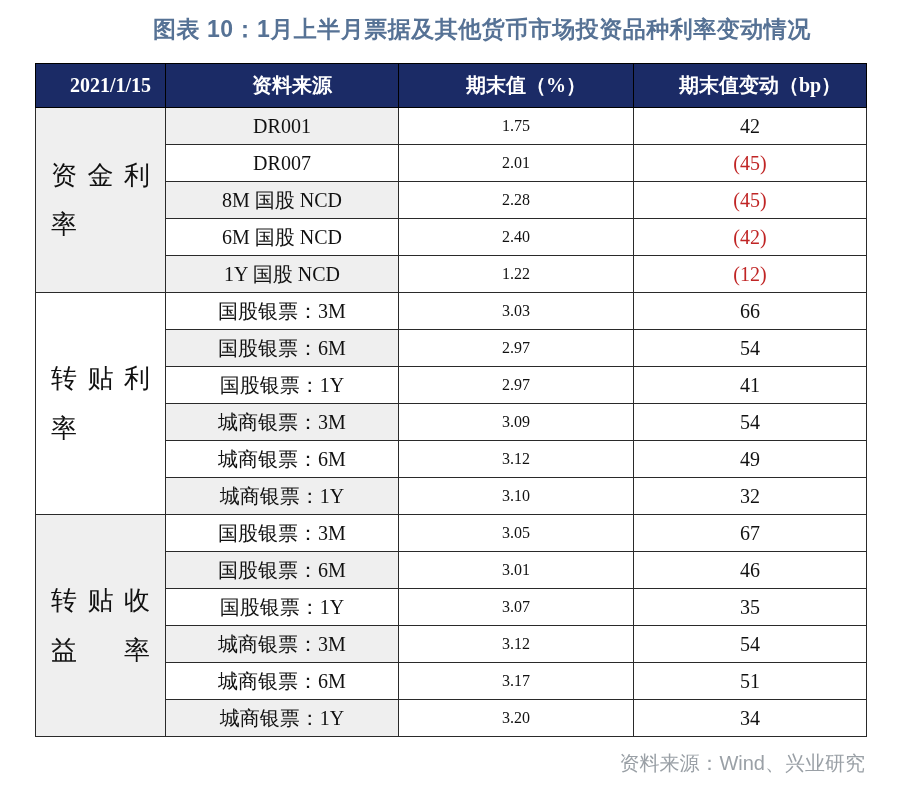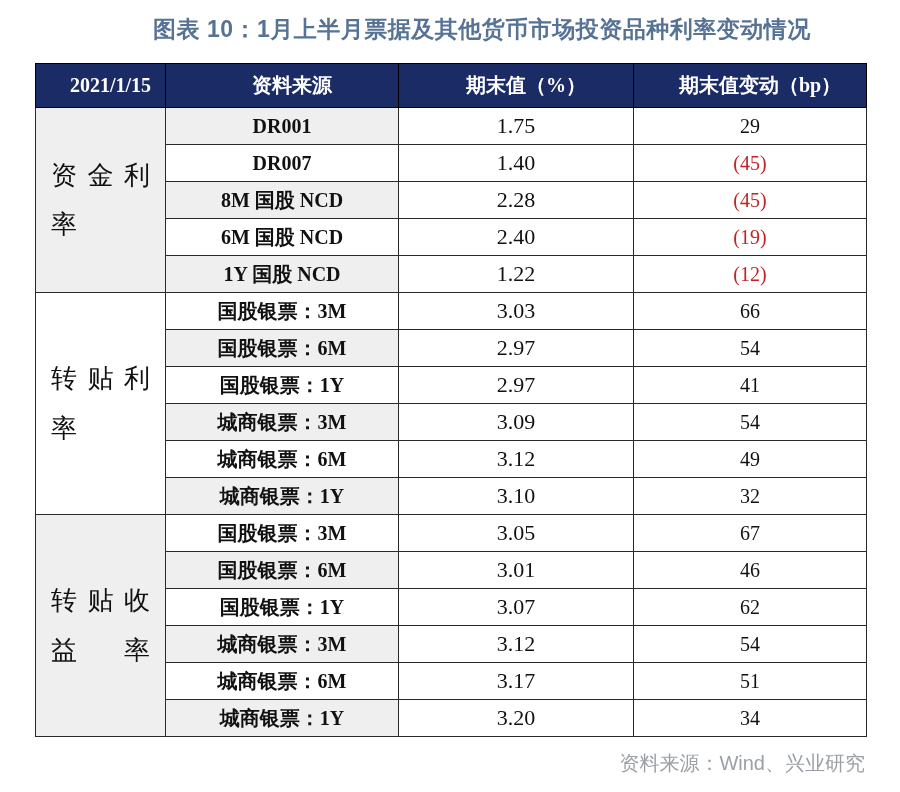--- a/index.html
+++ b/index.html
@@ -48,31 +48,31 @@
     background: var(--header-bg, #1b2b66);
     color: #ffffff;
     font-weight: bold;
     height: 43px;
     font-size: 20px;
     border-color: #000000;
     padding-left: 20px;
   }
   .rate-table tbody td { height: 36px; background: #ffffff; }
   .rate-table tbody td.shaded { background: var(--shade, #efefef); }
-  .instrument { font-weight: bold; }
+  .instrument { font-weight: normal; }
   .group-cell { background: #ffffff; }
   .group-label {
     display: block;
     margin: 0 15px;
     text-align: justify;
     text-align-last: justify;
     line-height: 1.9;
     font-size: 26px;
   }
-  .val { font-size: 22px; }
+  .val { font-size: 16px; }
   .chg { font-size: 20px; }
   .chg.neg { color: var(--negative, #c02525); }
   .source {
     position: absolute;
     top: 750px;
     right: 35px;
     font-family: "Liberation Sans", "DejaVu Sans", sans-serif;
     font-size: 20px;
     color: var(--source-color, #9aa0a6);
   }
@@ -98,36 +98,36 @@
         <th>期末值变动（bp）</th>
       </tr>
     </thead>
     <tbody id="table-body">
         <tr>
           <td rowspan="5" class="group-cell shaded">
             <span class="group-label">资金利率</span>
           </td>
           <td class="instrument shaded">DR001</td>
           <td class="val">1.75</td>
-          <td class="chg">29</td>
+          <td class="chg">42</td>
         </tr>
         <tr>
           <td class="instrument">DR007</td>
-          <td class="val">1.40</td>
+          <td class="val">2.01</td>
           <td class="chg neg">(45)</td>
         </tr>
         <tr>
           <td class="instrument shaded">8M 国股 NCD</td>
           <td class="val">2.28</td>
           <td class="chg neg">(45)</td>
         </tr>
         <tr>
           <td class="instrument">6M 国股 NCD</td>
           <td class="val">2.40</td>
-          <td class="chg neg">(19)</td>
+          <td class="chg neg">(42)</td>
         </tr>
         <tr>
           <td class="instrument shaded">1Y 国股 NCD</td>
           <td class="val">1.22</td>
           <td class="chg neg">(12)</td>
         </tr>
         <tr>
           <td rowspan="6" class="group-cell">
             <span class="group-label">转贴利率</span>
           </td>
@@ -169,21 +169,21 @@
           <td class="chg">67</td>
         </tr>
         <tr>
           <td class="instrument shaded">国股银票：6M</td>
           <td class="val">3.01</td>
           <td class="chg">46</td>
         </tr>
         <tr>
           <td class="instrument">国股银票：1Y</td>
           <td class="val">3.07</td>
-          <td class="chg">62</td>
+          <td class="chg">35</td>
         </tr>
         <tr>
           <td class="instrument shaded">城商银票：3M</td>
           <td class="val">3.12</td>
           <td class="chg">54</td>
         </tr>
         <tr>
           <td class="instrument">城商银票：6M</td>
           <td class="val">3.17</td>
           <td class="chg">51</td>

